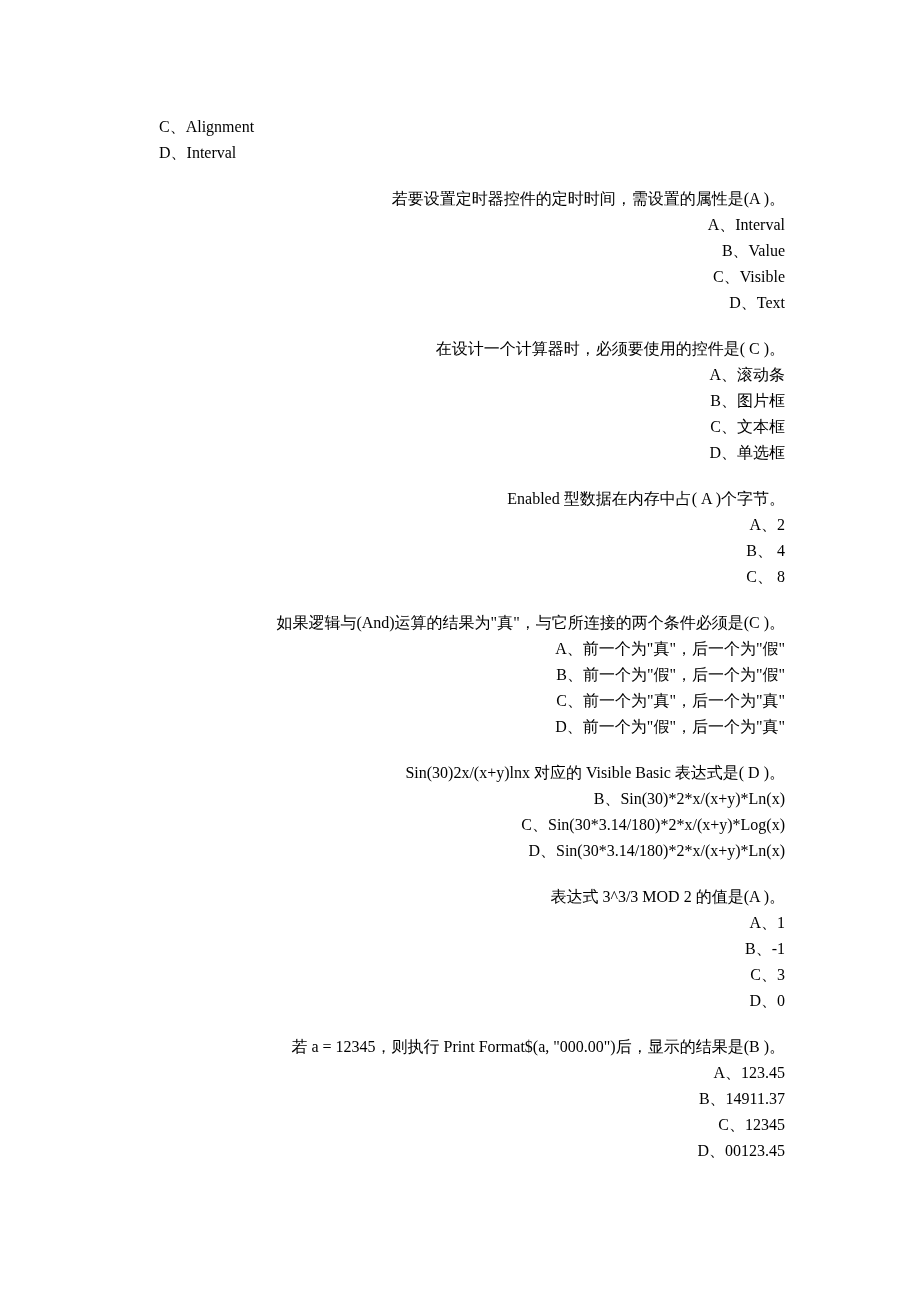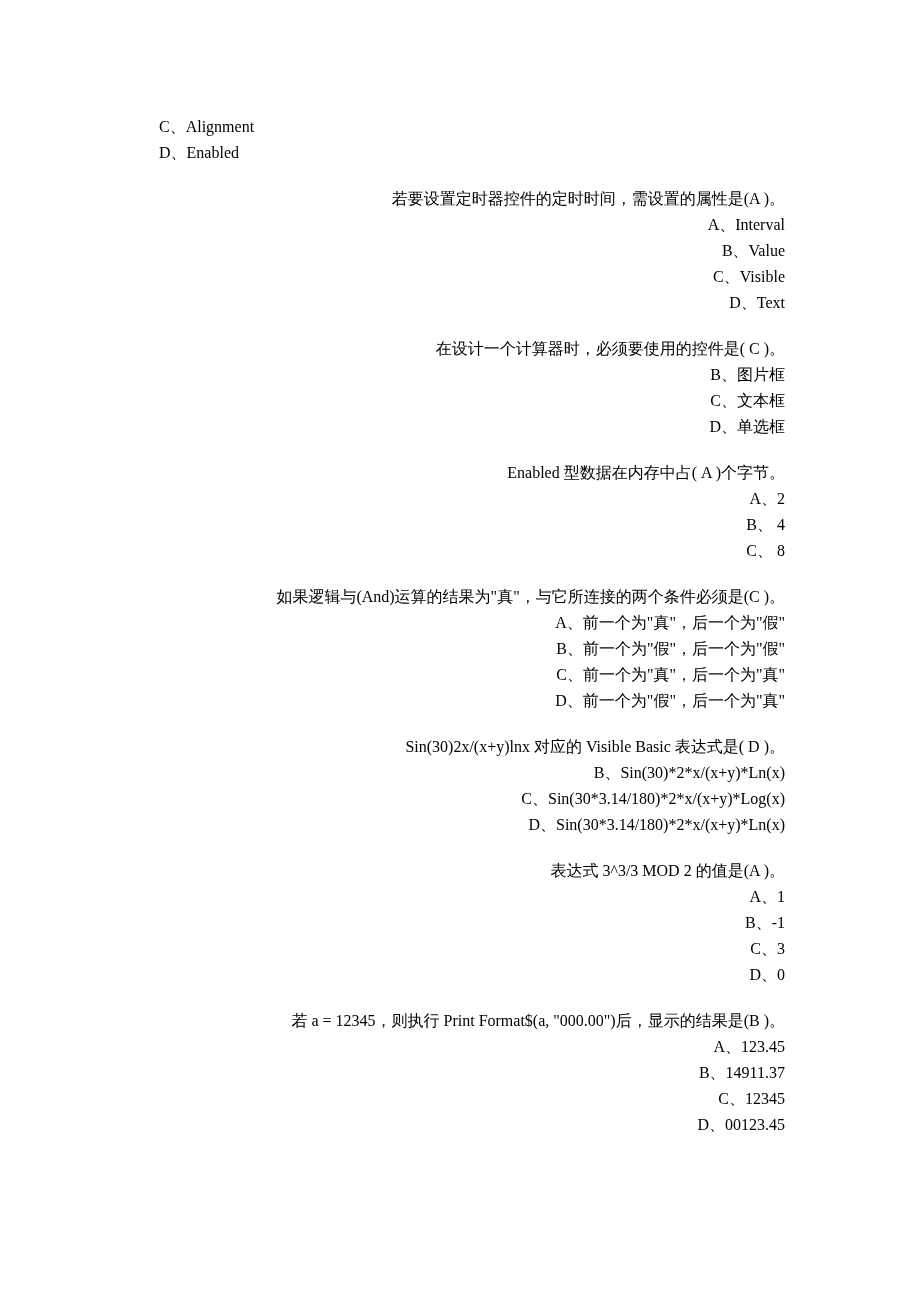--- a/index.html
+++ b/index.html
@@ -36,38 +36,39 @@
   .stem-main, .stem-ans, .stem-tail {
     display: inline;
   }
 </style>
 </head>
 <body>
 
 <div class="page">
 
   <div class="orphan-option">C、Alignment</div>
-  <div class="orphan-option">D、Enabled</div>
+  <div class="orphan-option">D、Interval</div>
 
   <div class="question-block">
     <div class="question-stem">
       <span class="stem-main">若要设置定时器控件的定时时间，需设置的属性是(A</span>
       <span class="stem-tail">)。</span>
     </div>
     <div class="option-line">A、Interval</div>
     <div class="option-line">B、Value</div>
     <div class="option-line">C、Visible</div>
     <div class="option-line">D、Text</div>
   </div>
 
   <div class="question-block">
     <div class="question-stem">
       <span class="stem-main">在设计一个计算器时，必须要使用的控件是( C</span>
       <span class="stem-tail">)。</span>
     </div>
+    <div class="option-line">A、滚动条</div>
     <div class="option-line">B、图片框</div>
     <div class="option-line">C、文本框</div>
     <div class="option-line">D、单选框</div>
   </div>
 
   <div class="question-block">
     <div class="question-stem">
       <span class="stem-main">Enabled 型数据在内存中占( A</span>
       <span class="stem-tail">)个字节。</span>
     </div>

